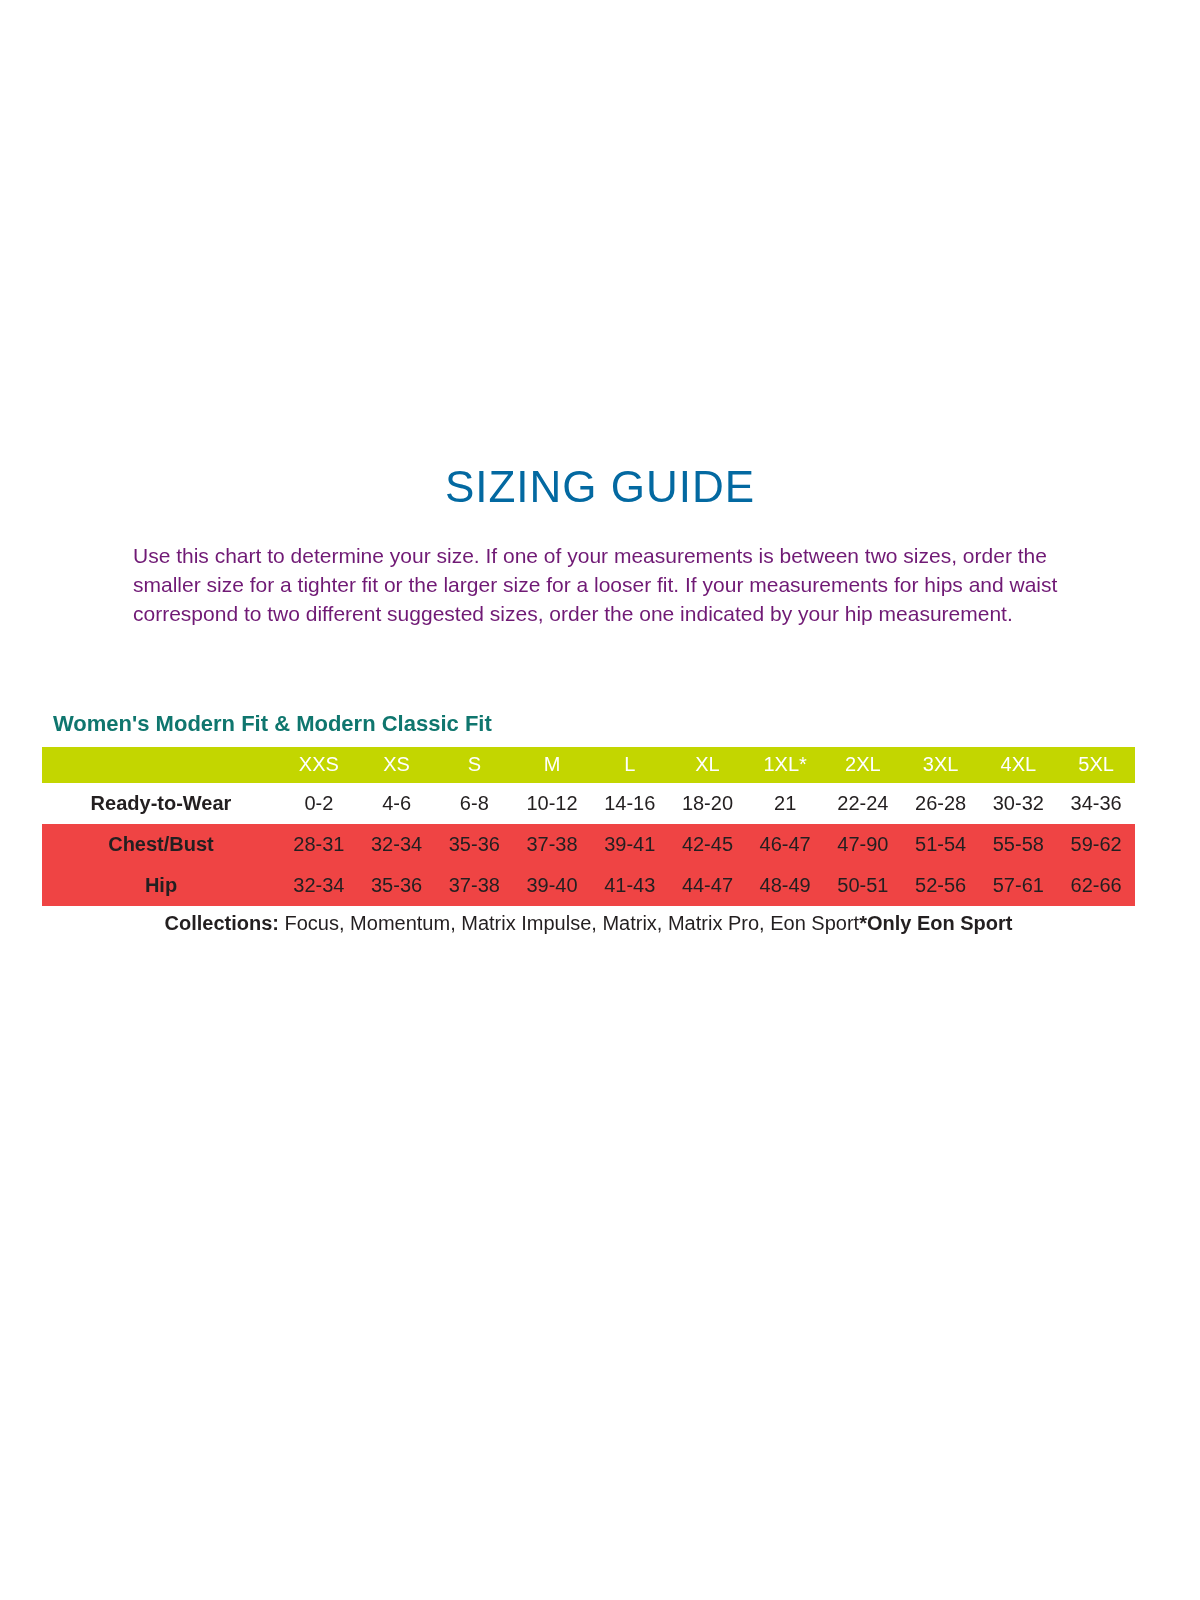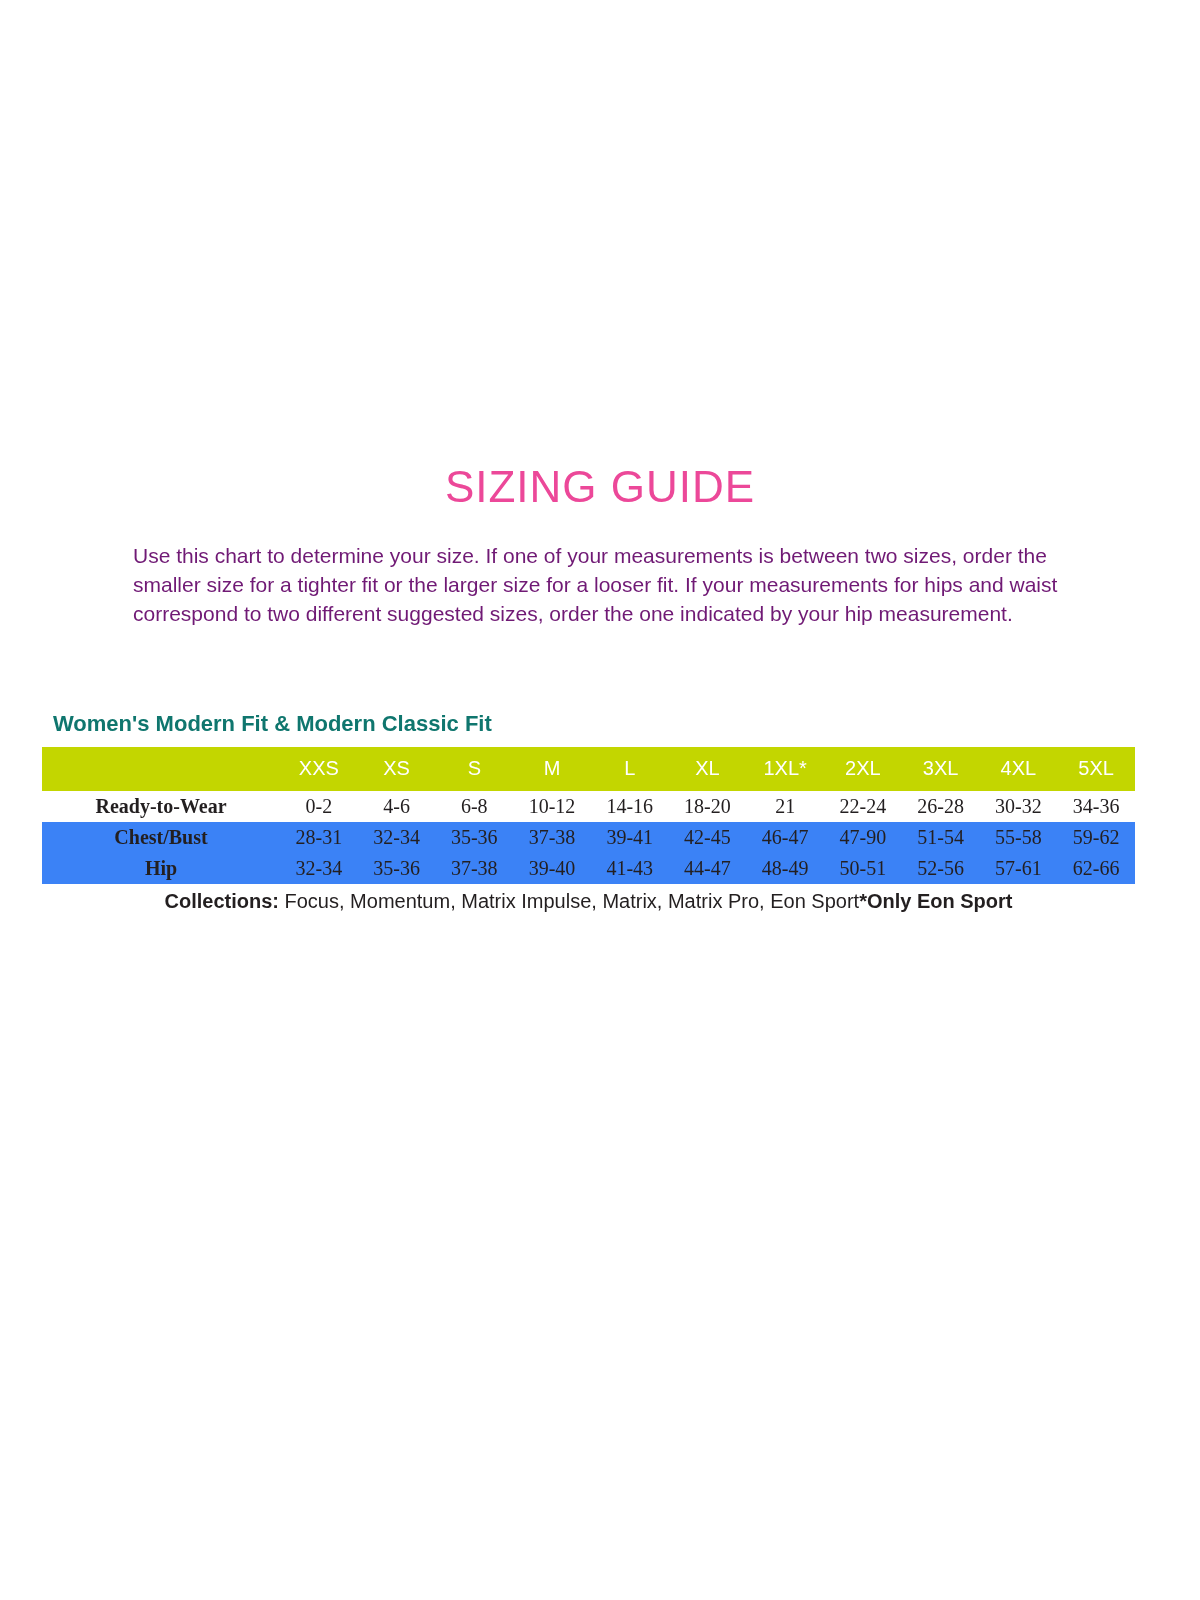--- a/index.html
+++ b/index.html
@@ -17,21 +17,21 @@
   }
   .page {
     padding-top: 462px;
   }
   .page-title {
     margin: 0;
     text-align: center;
     font-size: 44px;
     font-weight: 400;
     letter-spacing: 1px;
-    color: #ec4899;
+    color: #0369a1;
   }
   .intro {
     margin: 30px auto 0 133px;
     width: 925px;
     font-size: 21px;
     line-height: 1.38;
     color: #701a75;
   }
   .section-title {
     margin: 82px 0 10px 53px;
@@ -44,34 +44,33 @@
     width: 1093px;
     border-collapse: collapse;
     table-layout: fixed;
     font-size: 20px;
   }
   table.sizing-table col.label-col { width: 238px; }
   table.sizing-table thead th {
     background: #c3d600;
     color: #ffffff;
     font-weight: 400;
-    height: 44px;
+    height: 36px;
     text-align: center;
     padding: 0;
     font-size: 20px;
   }
   table.sizing-table tbody td {
-    height: 31px;
+    height: 41px;
     text-align: center;
     padding: 0;
     color: #231f20;
-    font-family: Liberation Serif, serif;
   }
   table.sizing-table tbody tr.stripe td {
-    background: #3b82f6;
+    background: #ef4444;
   }
   table.sizing-table tbody td.row-label {
     font-weight: 700;
   }
   .footer-line {
     margin: 6px 63px 0 42px;
     width: 1093px;
     display: flex;
     justify-content: center;
     align-items: baseline;

